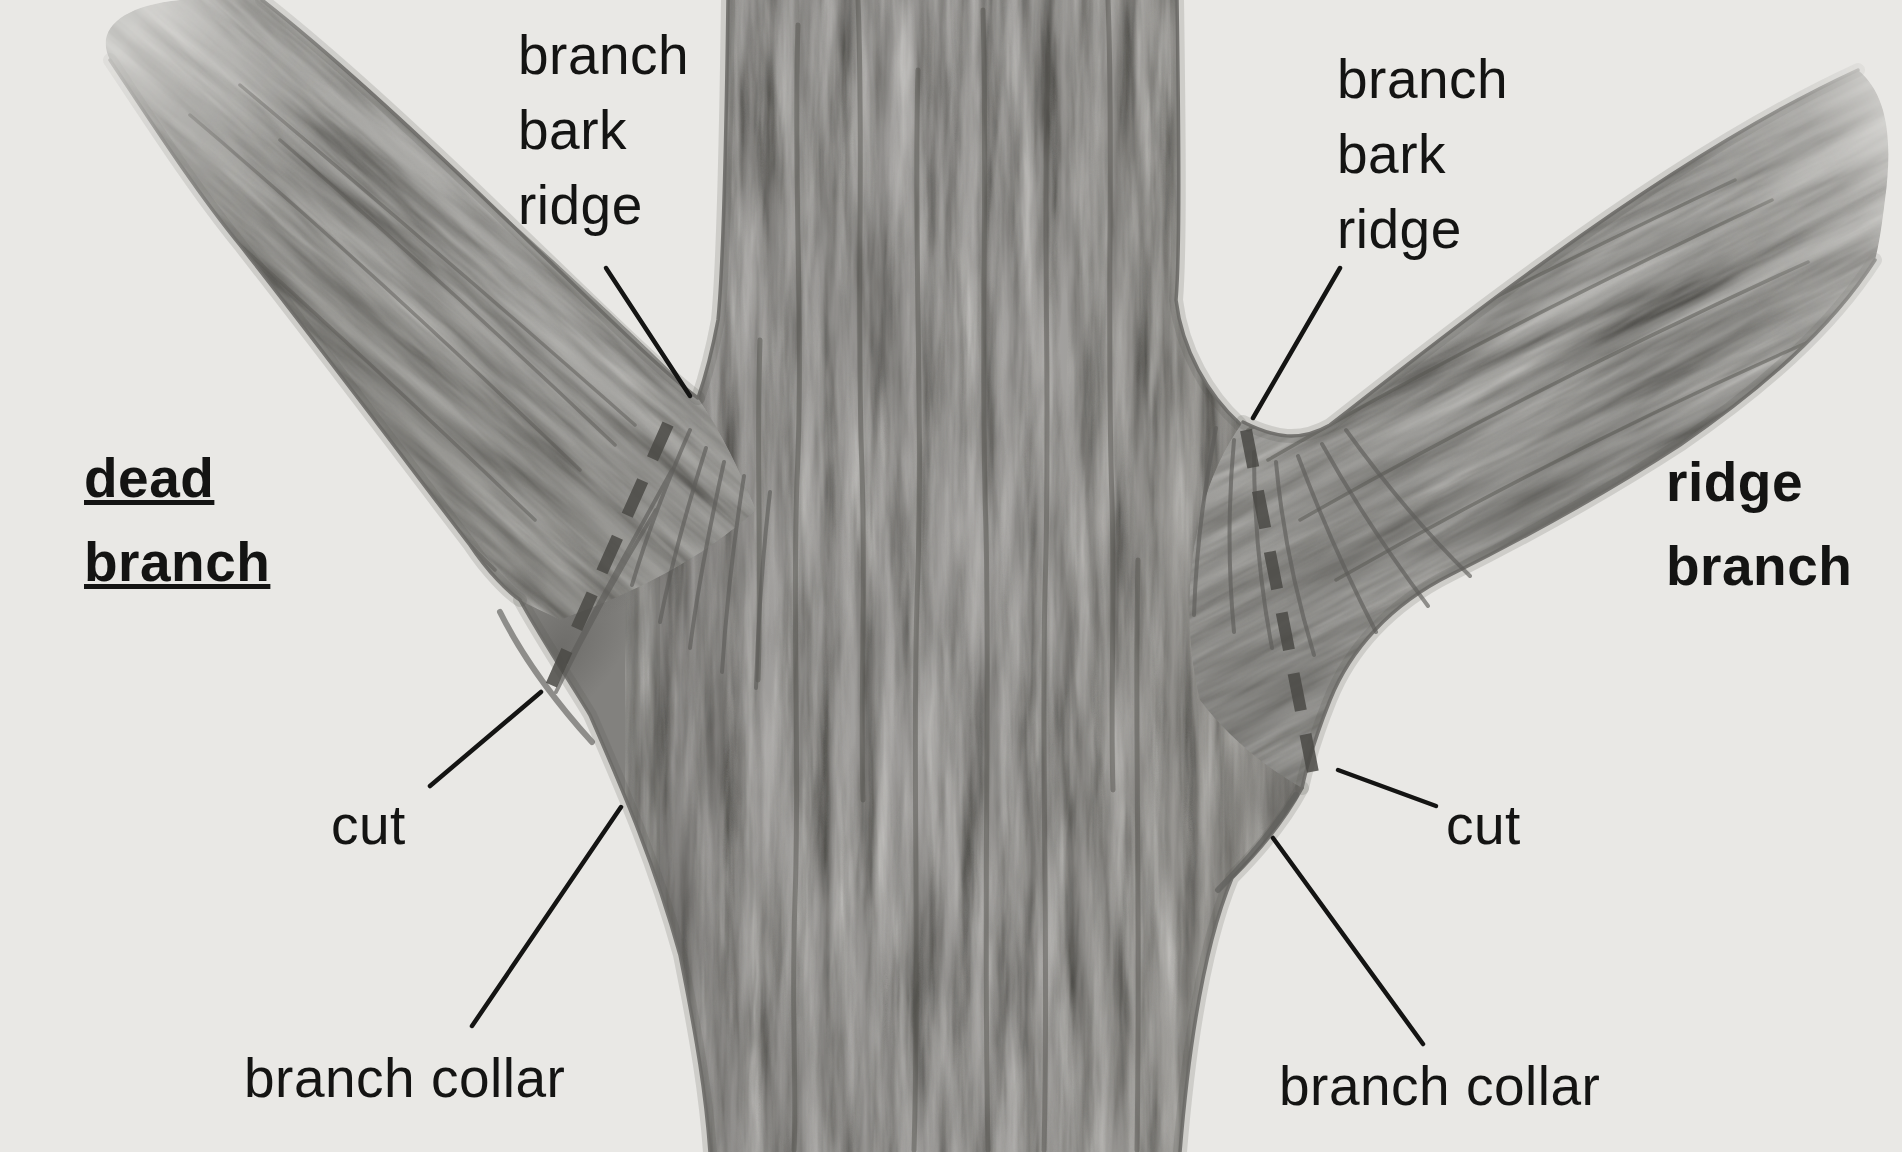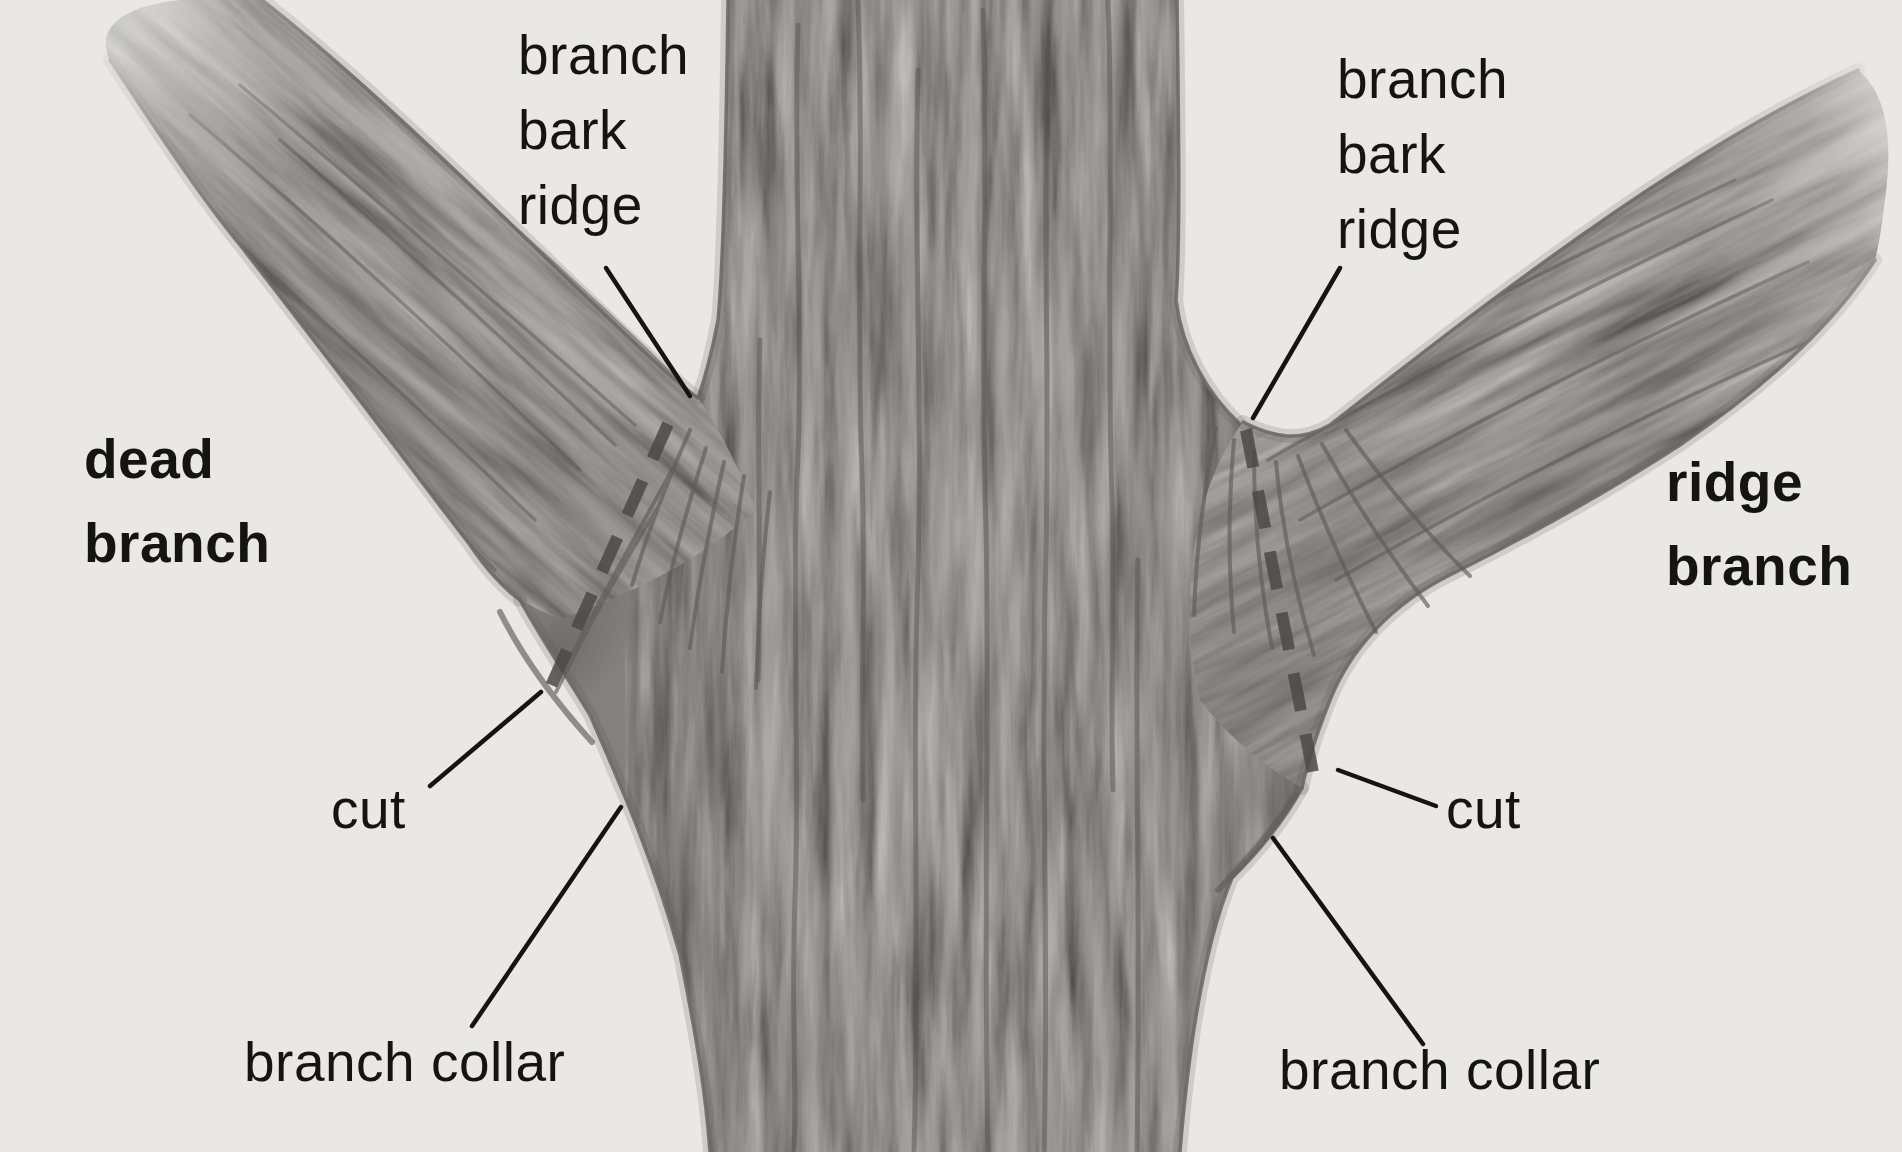--- a/index.html
+++ b/index.html
@@ -14,21 +14,21 @@
   .lbl{
     position:absolute;
     color:#141413;
     font-size:55px;
     line-height:75px;
     letter-spacing:0.5px;
     white-space:nowrap;
     user-select:none;
   }
   .lbl.bold{font-weight:bold;line-height:84px;}
-  .lbl.single{line-height:60px;}
+  .lbl.single{line-height:60px;margin-top:16px;}
 </style>
 </head>
 <body>
 
 <div class="stage">
 
 <svg width="1902" height="1152" viewBox="0 0 1902 1152">
   <defs>
 
     <filter id="barkV" x="-5%" y="-5%" width="110%" height="110%" color-interpolation-filters="sRGB">
@@ -246,21 +246,21 @@
   <div>bark</div>
   <div>ridge</div>
 </div>
 
 <div class="lbl" style="left:1337px;top:42px;">
   <div>branch</div>
   <div>bark</div>
   <div>ridge</div>
 </div>
 
-<div class="lbl bold" style="left:84px;top:417px;">
+<div class="lbl bold" style="left:84px;top:436px;text-decoration:underline;">
   <div>dead</div>
   <div>branch</div>
 </div>
 
 <div class="lbl bold" style="left:1666px;top:440px;">
   <div>ridge</div>
   <div>branch</div>
 </div>
 
 <div class="lbl single" style="left:331px;top:779px;">cut</div>

